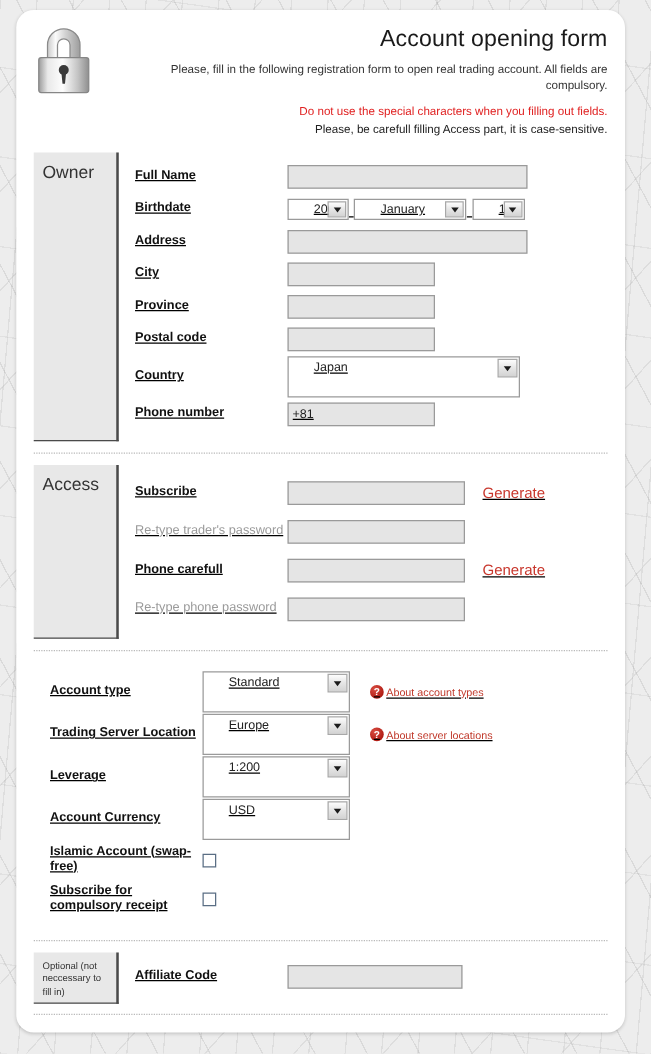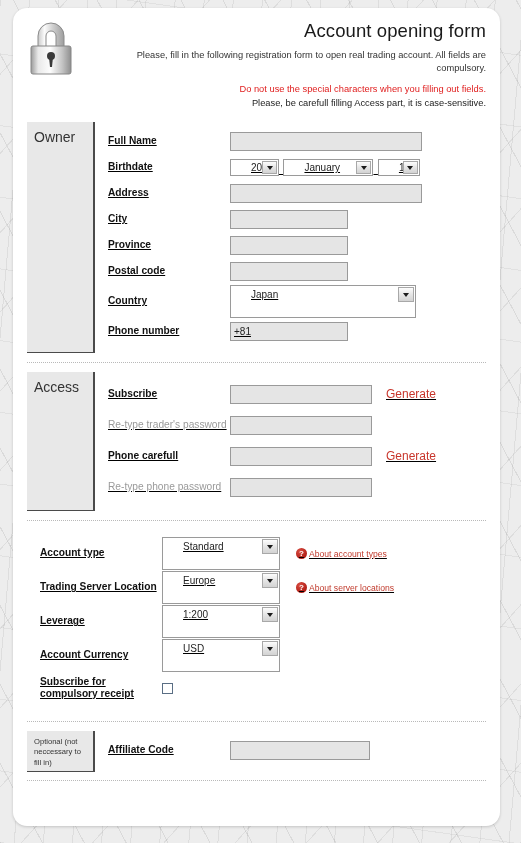--- a/index.html
+++ b/index.html
@@ -457,20 +457,26 @@
         <div class="fc">
           <span class="sel sel-acct h19">
             <span>USD</span>
             <span class="arw">
                 <i></i>
               </span>
           </span>
         </div>
       </div>
 
+      <div class="row tall">
+        <div class="fl">Islamic Account (swap-free)</div>
+        <div class="fc">
+          <span class="cbx"></span>
+        </div>
+      </div>
 
       <div class="row tall">
         <div class="fl">Subscribe for compulsory receipt</div>
         <div class="fc">
           <span class="cbx"></span>
         </div>
       </div>
 
     </div>
   </div>

